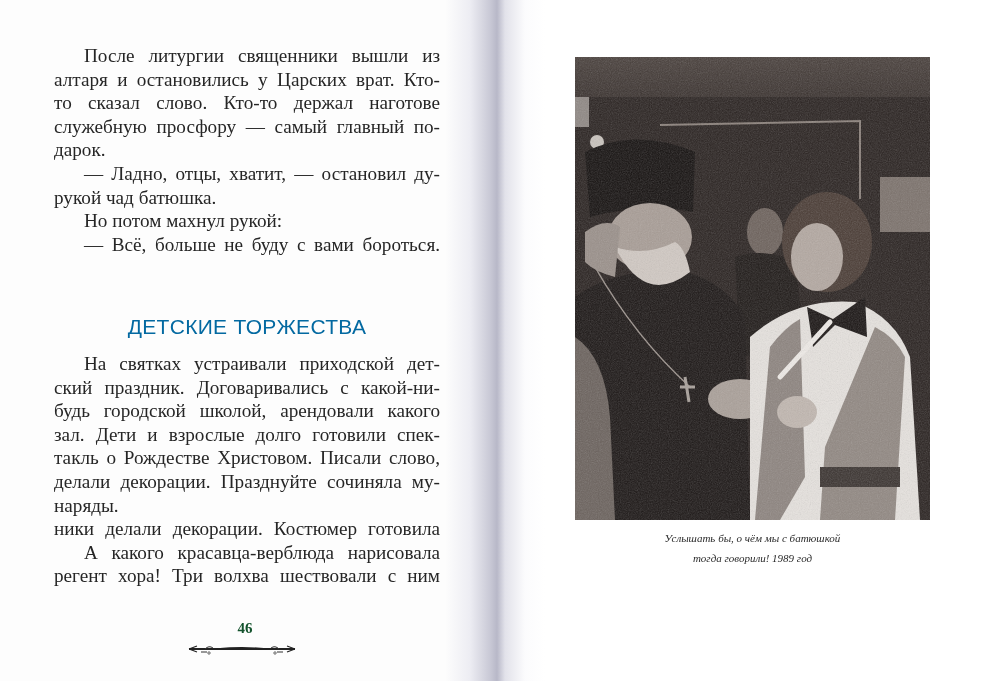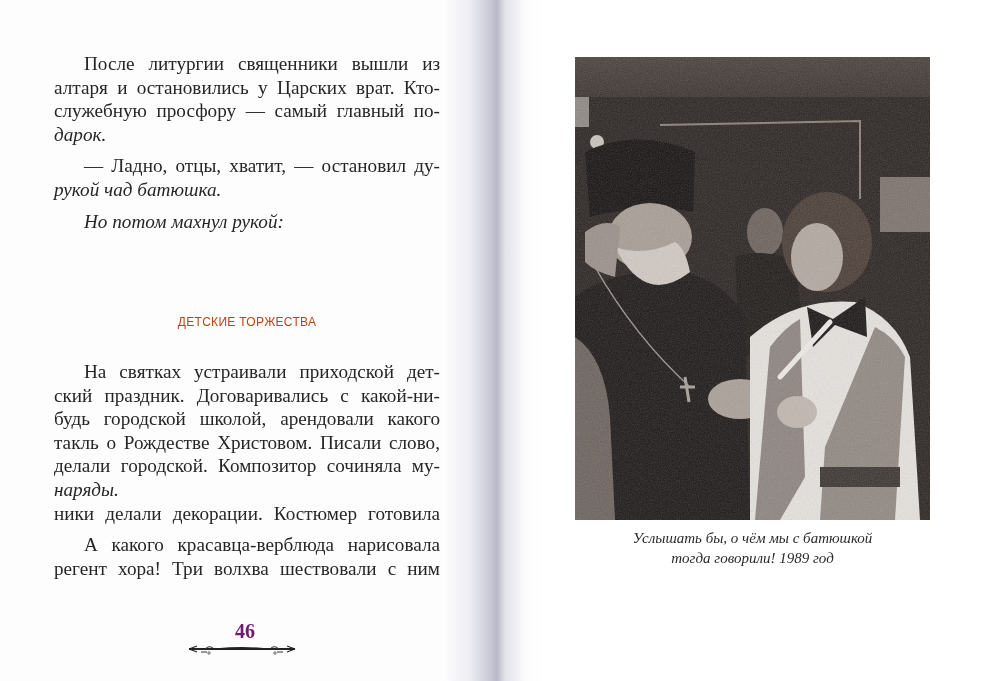--- a/index.html
+++ b/index.html
@@ -23,68 +23,71 @@
         #b8b8c8 52%,
         #e2e2ea 60%,
         rgba(250,250,252,0.7) 80%,
         rgba(255,255,255,0) 100%);
     }
     .text-block {
       position:absolute; left:54px; top:44px; width:386px;
       font-size:19.2px; line-height:23.6px; color:#262626;
     }
     .line { white-space:nowrap; text-align:justify; text-align-last:justify; height:23.6px; }
-    .line.last { text-align-last:left;font-style:italic; }
-    .line.indent { padding-left:30px;margin-top:8px; }
+    .line.last { text-align-last:left; }
+    .line.indent { padding-left:30px; }
     .heading {
       position:absolute; left:54px; top:315px; width:386px; text-align:center;
       font-family:"Liberation Sans","DejaVu Sans",sans-serif;
-      font-size:12px; letter-spacing:0.3px; color:#c2410c;
+      font-size:21px; letter-spacing:0.3px; color:#0369a1;
     }
     .text-block-2 { top:352px; }
     .page-number {
       position:absolute; left:0; width:490px; top:620px; text-align:center;
-      font-weight:bold; font-size:20px; color:#701a75;
+      font-weight:bold; font-size:15px; color:#14532d;
     }
     .ornament {
       position:absolute; left:187px; top:642px; width:110px; height:14px;
     }
     .photo {
       position:absolute; left:575px; top:57px; width:355px; height:463px;
       background:#2b2422; overflow:hidden;
     }
     .caption {
       position:absolute; left:575px; top:528px; width:355px; text-align:center;
-      font-style:italic; font-size:15px; line-height:20px; color:#2a2a2a;
+      font-style:italic; font-size:11px; line-height:20px; color:#2a2a2a;
     }
   </style>
 </head>
 <body>
 
 <div class="spread">
   <div class="page-left">
 
     <div class="text-block">
       <div class="line indent">После литургии священники вышли из</div>
       <div class="line">алтаря и остановились у Царских врат. Кто-</div>
+      <div class="line">то сказал слово. Кто-то держал наготове</div>
       <div class="line">служебную просфору — самый главный по-</div>
       <div class="line last">дарок.</div>
       <div class="line indent">— Ладно, отцы, хватит, — остановил ду-</div>
       <div class="line last">рукой чад батюшка.</div>
       <div class="line indent last">Но потом махнул рукой:</div>
+      <div class="line indent">— Всё, больше не буду с вами бороться.</div>
     </div>
 
     <div class="heading">ДЕТСКИЕ ТОРЖЕСТВА</div>
 
     <div class="text-block text-block-2">
       <div class="line indent">На святках устраивали приходской дет-</div>
       <div class="line">ский праздник. Договаривались с какой-ни-</div>
       <div class="line">будь городской школой, арендовали какого</div>
+      <div class="line">зал. Дети и взрослые долго готовили спек-</div>
       <div class="line">такль о Рождестве Христовом. Писали слово,</div>
-      <div class="line">делали городской. Композитор сочиняла му-</div>
+      <div class="line">делали декорации. Празднуйте сочиняла му-</div>
       <div class="line last">наряды.</div>
       <div class="line">ники делали декорации. Костюмер готовила</div>
       <div class="line indent">А какого красавца-верблюда нарисовала</div>
       <div class="line">регент хора! Три волхва шествовали с ним</div>
     </div>
 
     <div class="page-number">46</div>
     <svg class="ornament" viewBox="0 0 110 14">
       <path d="M2 7 L108 7" stroke="#222" stroke-width="2"></path>
       <path d="M2 7 L10 4 M2 7 L10 10 M108 7 L100 4 M108 7 L100 10" stroke="#222" stroke-width="1.2" fill="none"></path>

